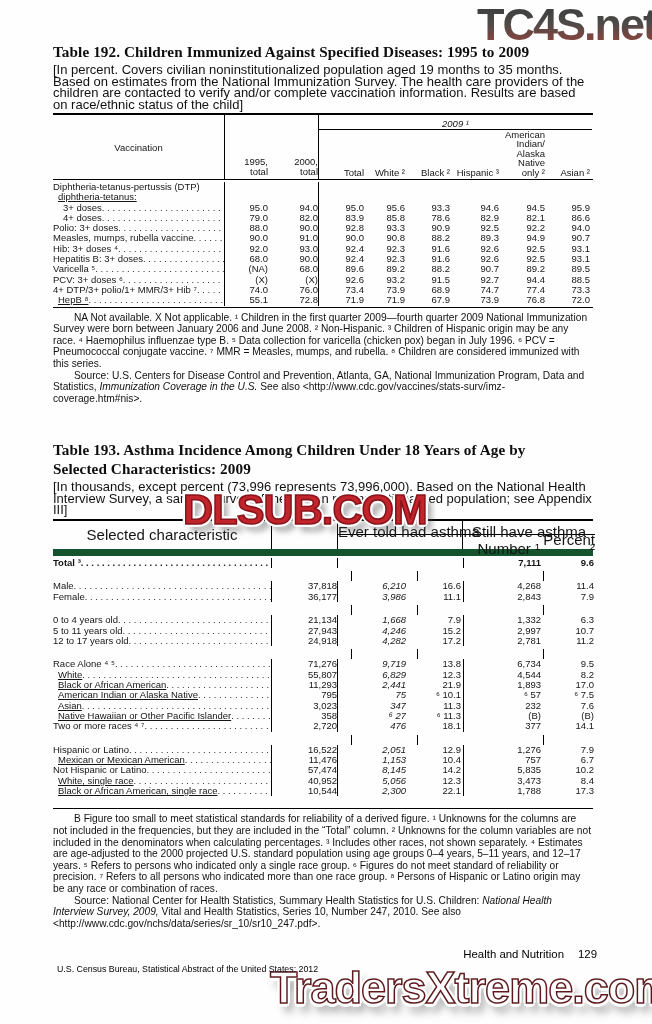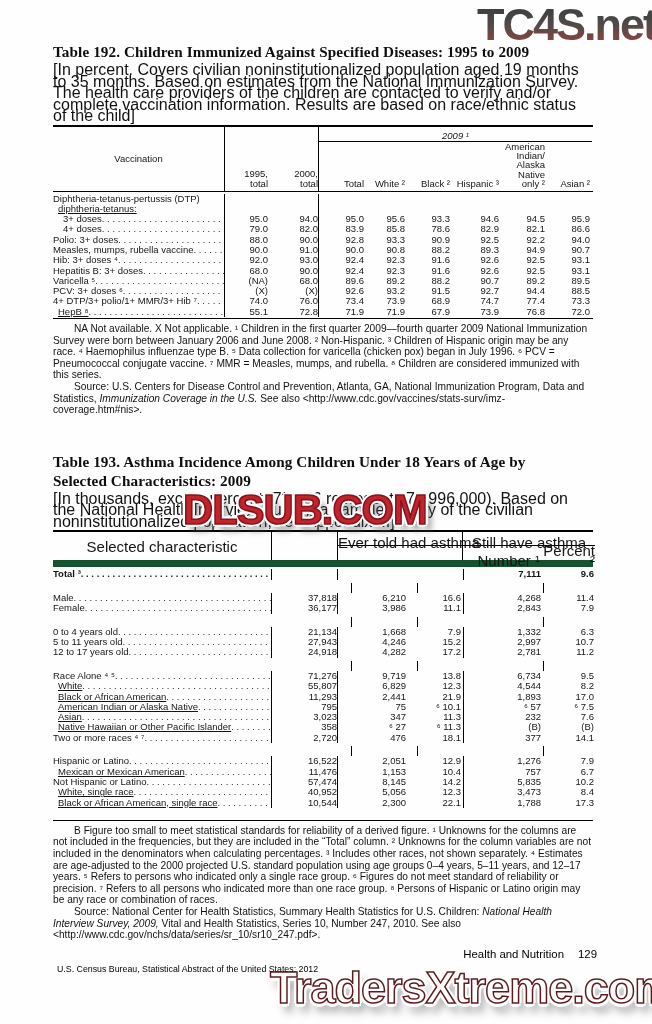--- a/index.html
+++ b/index.html
@@ -7,21 +7,21 @@
         font-family:"Liberation Sans","DejaVu Sans",sans-serif;color:#151515;}
   .content{position:absolute;left:53px;top:0;width:540px;}
 
   
   .ttl{font-family:"Liberation Serif","DejaVu Serif",serif;font-weight:700;
        font-size:15.2px;line-height:19px;margin:0;color:#0e0e0e;white-space:pre-line;letter-spacing:.1px;}
   .ttl.t1{margin-top:42px;}
   .ttl.t2{margin-top:36px;}
 
   
-  .note{font-size:16px;line-height:11.5px;margin:3px 0 0 0;color:#111;}
+  .note{font-size:13px;line-height:11.5px;margin:3px 0 0 0;color:#111;}
 
   
   .fn{font-size:10.2px;line-height:11.6px;margin:4px 0 0 0;text-indent:21px;color:#111;}
   .fn.src{margin-top:0;}
 
   
   .tbl{margin-top:3px;}
   .cell{flex:none;overflow:hidden;}
   .num{text-align:right;white-space:nowrap;}
   .trow{display:flex;height:10.3px;line-height:10.3px;font-size:9.5px;}
@@ -62,21 +62,21 @@
   .grp{display:flex;flex-direction:column;}
   .grp.g1{width:124px;border-right:1px solid #000;}
   .grp.g2{width:132px;}
   .g-lab{height:11px;padding-top:2px;text-align:center;border-bottom:1px solid #000;white-space:nowrap;}
   .g-sub{flex:1;display:flex;align-items:flex-end;}
   .t193 .w-en{width:68px;} .t193 .w-ep{width:56px;padding-right:2px;}
   .t193 .w-sn{width:77px;} .t193 .w-sp{width:55px;padding-right:4px;}
   .t193-body{border-bottom:1.5px solid #000;padding-top:2px;padding-bottom:12px;}
   .t193 .c-lab{width:218px;border-right:1px solid #000;}
   .t193 .c-total{width:65px;border-right:1px solid #000;}
-  .t193 .c-en{width:68px;} .t193 .c-ep{width:55px;border-right:1px solid #000;padding-right:2px;}
+  .t193 .c-en{width:68px;font-style:italic;} .t193 .c-ep{width:55px;border-right:1px solid #000;padding-right:2px;}
   .t193 .c-sn{width:77px;} .t193 .c-sp{width:53px;padding-right:4px;}
 
   
   .footer-right{position:absolute;top:948px;right:55px;font-size:11.4px;color:#000;}
   .footer-right .pg{margin-left:14px;}
   .footer-left{position:absolute;top:964px;left:57px;font-size:8.8px;color:#000;}
 
   
   .wm{position:absolute;font-family:"Liberation Sans","DejaVu Sans",sans-serif;font-weight:800;white-space:nowrap;}
   .wm-top{top:2px;right:-4px;font-size:45px;line-height:1;letter-spacing:-2px;

